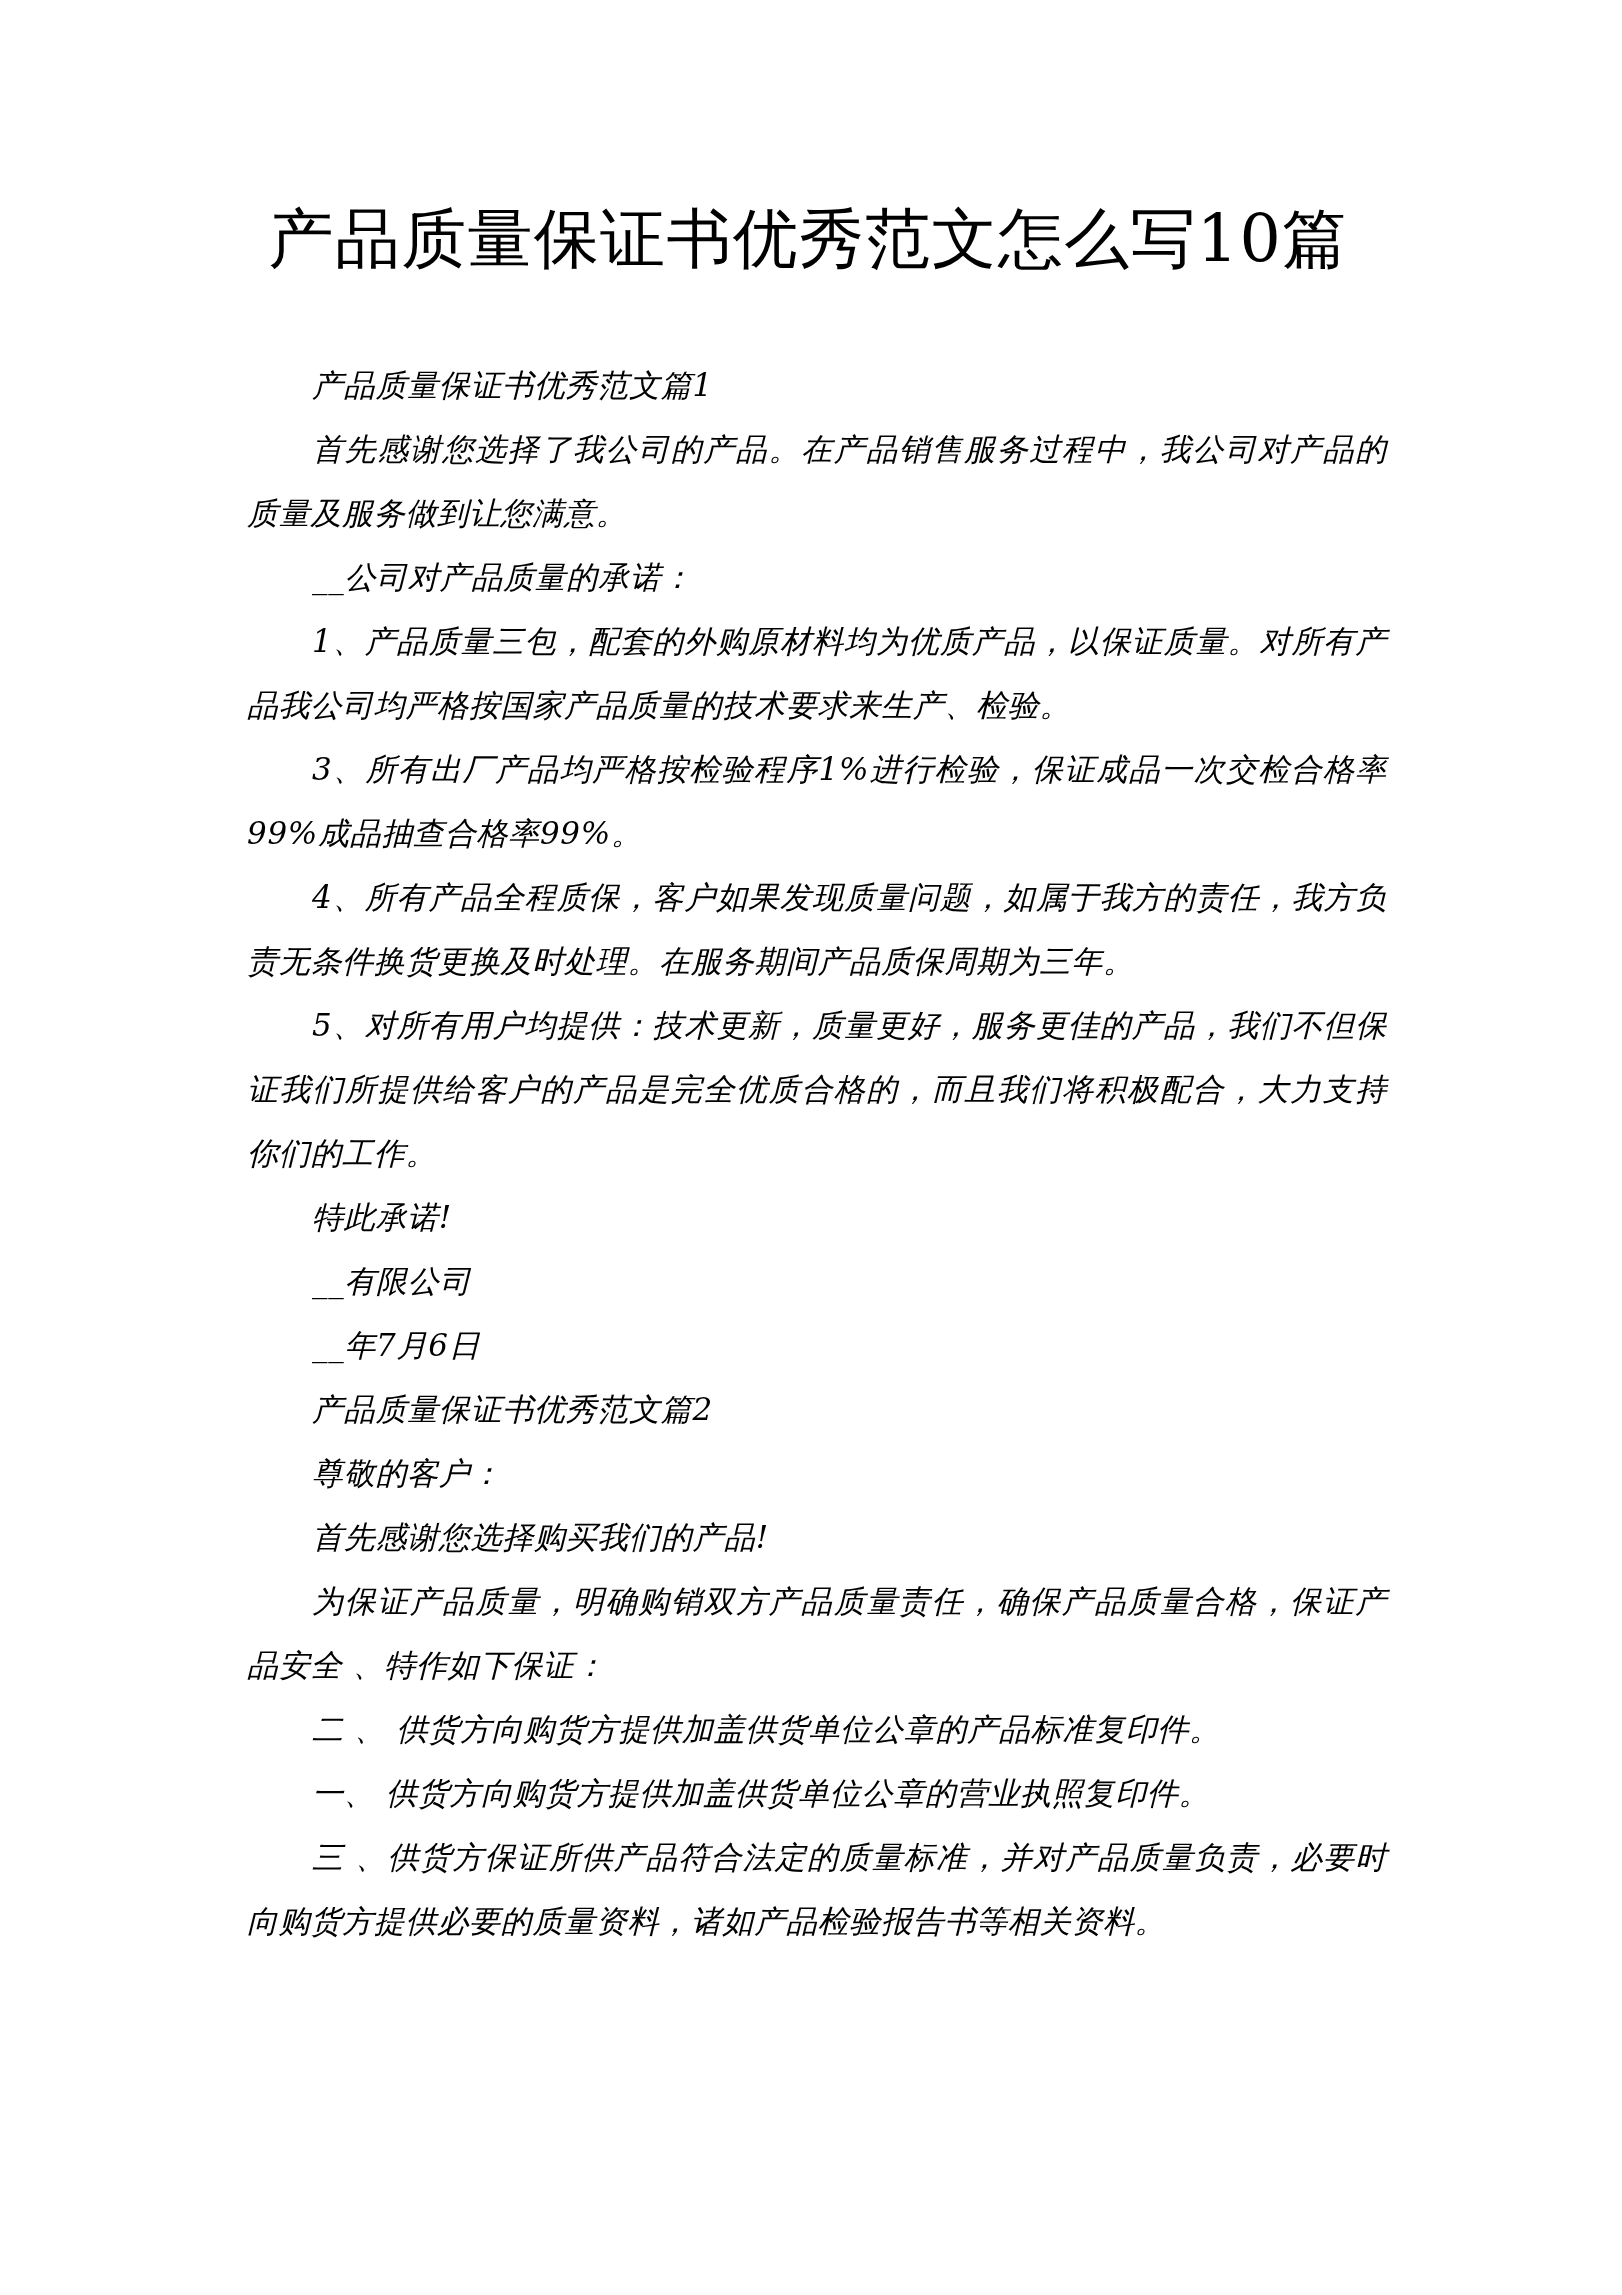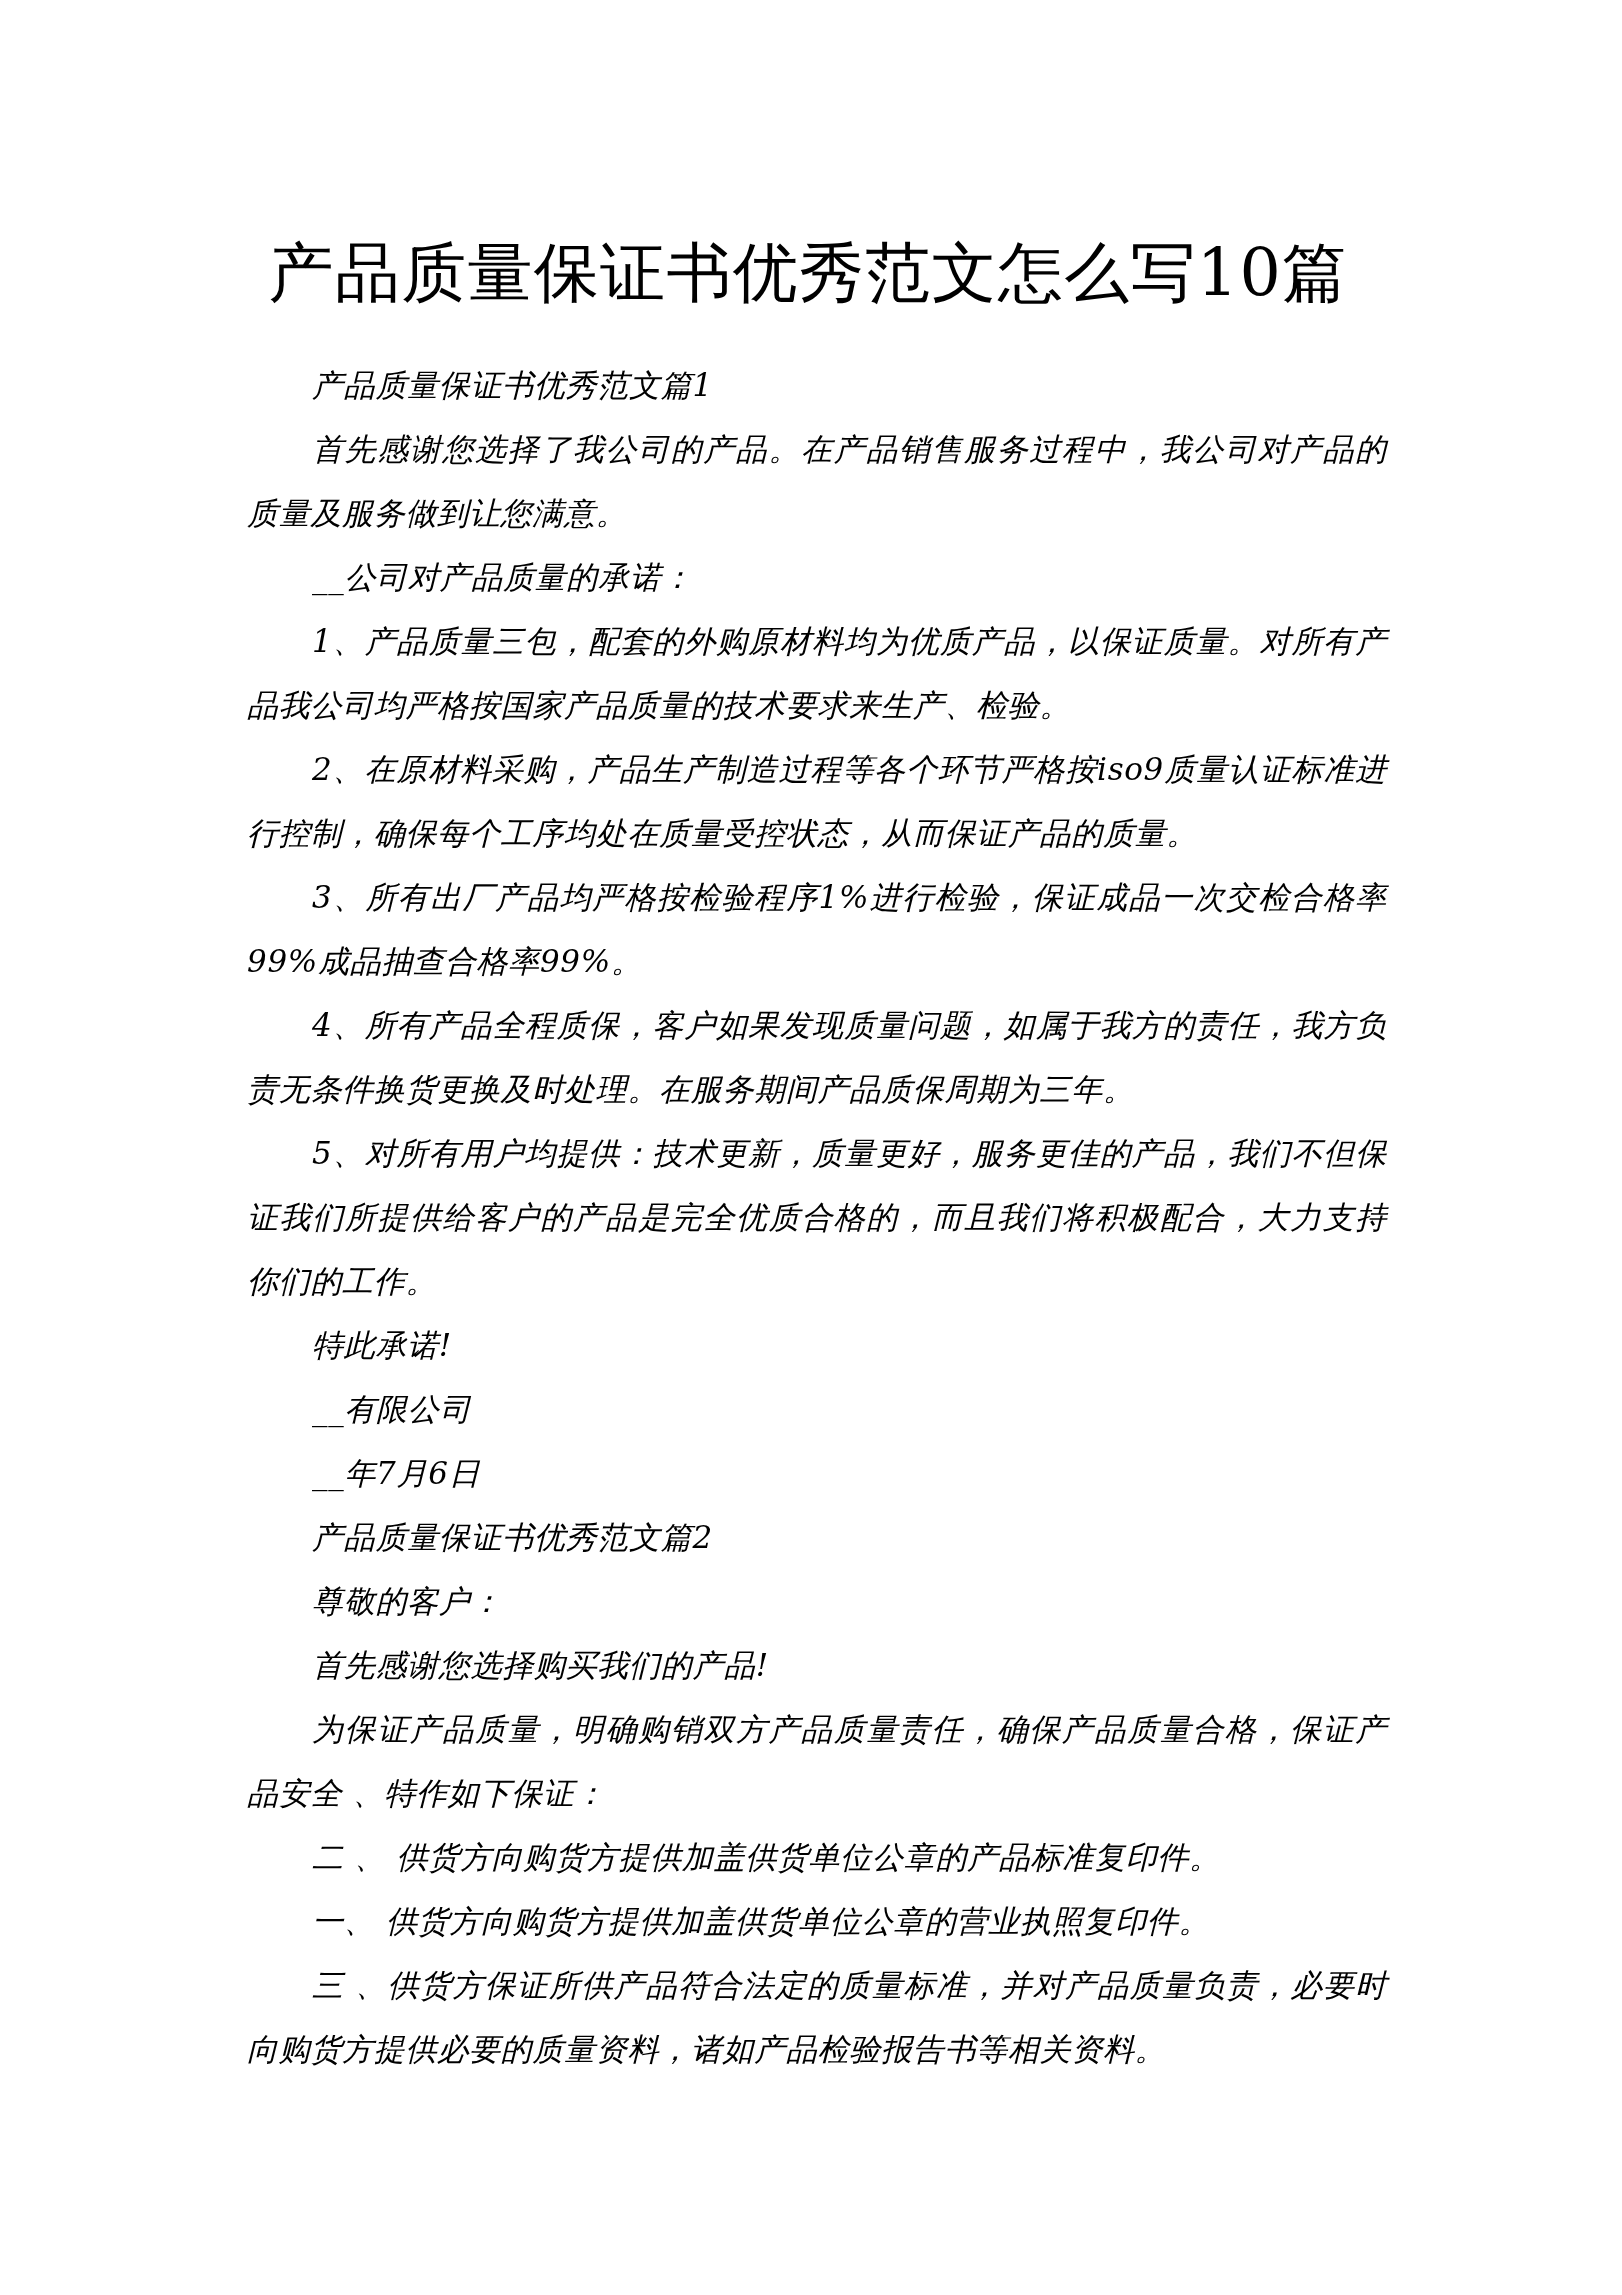--- a/index.html
+++ b/index.html
@@ -1,34 +1,33 @@
 <!DOCTYPE html>
 <html style="font-size:10.5px"><head>
 <meta charset="utf-8">
 <style>
   html, body { margin: 0; padding: 0; background: #ffffff; }
   body { width: 1623px; height: 2295px; position: relative; overflow: hidden;
          font-family: "DejaVu Serif", "Liberation Serif", serif; color: #000; }
   .title { position: absolute; left: 0; width: 1617px; top: 196px; text-align: center;
-           font-size: 65px; line-height: 85px; letter-spacing: 1.3px; margin-top: 34px; }
+           font-size: 65px; line-height: 85px; letter-spacing: 1.3px; }
   .body { position: absolute; left: 247px; width: 1140px; top: 353px; font-style: italic; }
   .p { font-size: 31px; line-height: 64px; margin: 0; text-align: justify; letter-spacing: 0.7px; }
   .indent { text-indent: 65px; }
 </style>
 </head>
 <body>
 
 <div class="title">产品质量保证书优秀范文怎么写10篇</div>
 
 <div class="body">
   <p class="p indent">产品质量保证书优秀范文篇1</p>
   <p class="p indent">首先感谢您选择了我公司的产品。在产品销售服务过程中，我公司对产品的质量及服务做到让您满意。</p>
   <p class="p indent">__公司对产品质量的承诺：</p>
   <p class="p indent">1、产品质量三包，配套的外购原材料均为优质产品，以保证质量。对所有产品我公司均严格按国家产品质量的技术要求来生产、检验。</p>
-  <p class="p indent">2、在原材料采购，产品生产制造过程等各个环节严格按iso9质量认证标准进行控制，确保每个工序均处在质量受控状态，从而保证产品的质量。</p>
   <p class="p indent">3、所有出厂产品均严格按检验程序1%进行检验，保证成品一次交检合格率99%成品抽查合格率99%。</p>
   <p class="p indent">4、所有产品全程质保，客户如果发现质量问题，如属于我方的责任，我方负责无条件换货更换及时处理。在服务期间产品质保周期为三年。</p>
   <p class="p indent">5、对所有用户均提供：技术更新，质量更好，服务更佳的产品，我们不但保证我们所提供给客户的产品是完全优质合格的，而且我们将积极配合，大力支持你们的工作。</p>
   <p class="p indent">特此承诺!</p>
   <p class="p indent">__有限公司</p>
   <p class="p indent">__年7月6日</p>
   <p class="p indent">产品质量保证书优秀范文篇2</p>
   <p class="p indent">尊敬的客户：</p>
   <p class="p indent">首先感谢您选择购买我们的产品!</p>
   <p class="p indent">为保证产品质量，明确购销双方产品质量责任，确保产品质量合格，保证产品安全 、特作如下保证：</p>

